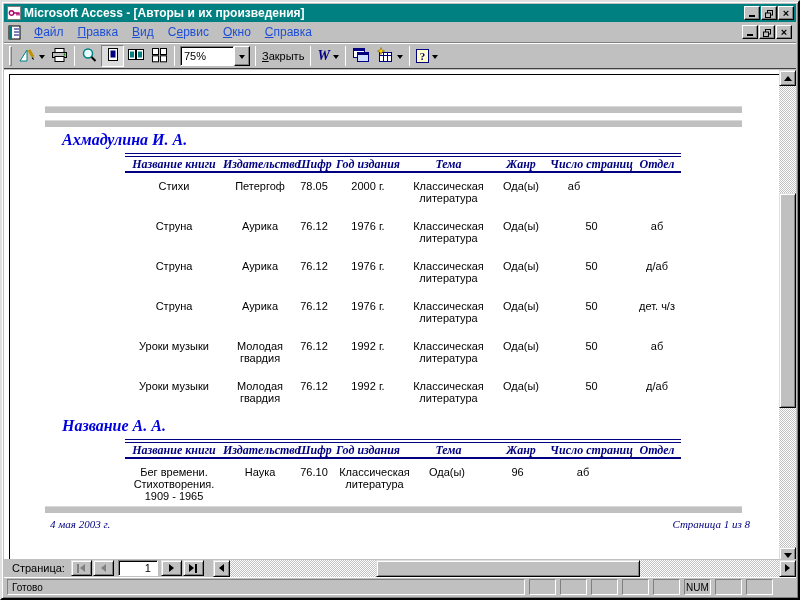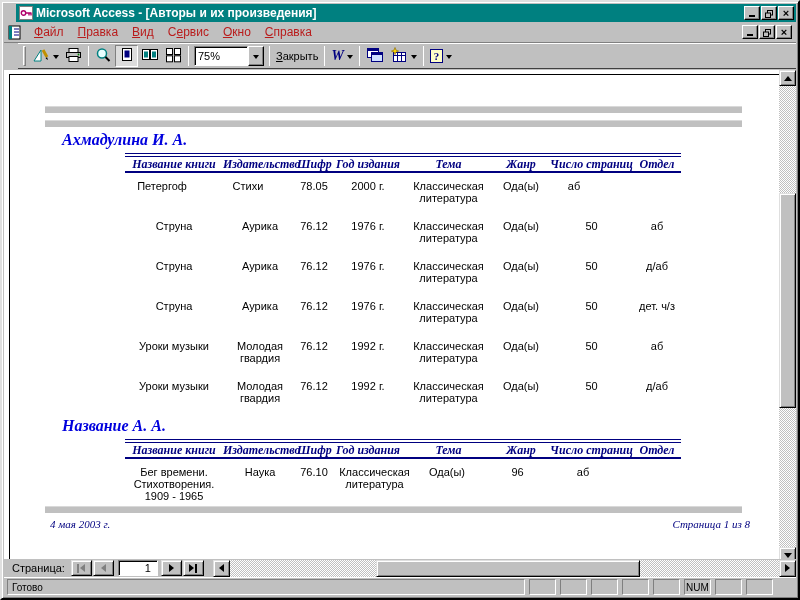--- a/index.html
+++ b/index.html
@@ -4,42 +4,42 @@
 <style>
   html,body{margin:0;padding:0;}
   body{width:800px;height:600px;overflow:hidden;font-family:"Liberation Sans",sans-serif;background:#c0c0c0;}
   *{box-sizing:border-box;}
 
   .window{position:absolute;inset:0;background:#c0c0c0;
     border:2px solid;border-color:#dfdfdf #000 #000 #dfdfdf;
     box-shadow:inset 1px 1px 0 #fff, inset -1px -1px 0 #808080;}
 
   
-  .titlebar{position:absolute;left:14px;right:2px;top:2px;height:18px;background:var(--titlebar,#008080);
+  .titlebar{position:absolute;left:2px;right:2px;top:2px;height:18px;background:var(--titlebar,#008080);
     display:flex;align-items:center;padding:0 2px;}
   .titlebar .app-icon{width:14px;height:14px;margin:0 3px 0 1px;background:#fff;border:1px solid #808080;
     display:flex;align-items:center;justify-content:center;}
   .titlebar .title-text{color:#fff;font-weight:bold;font-size:12px;white-space:nowrap;letter-spacing:0;}
   .winbtns{margin-left:auto;display:flex;gap:1px;}
   .wbtn{width:16px;height:14px;background:#c0c0c0;border:1px solid;border-color:#fff #000 #000 #fff;
     box-shadow:inset -1px -1px 0 #808080;display:flex;align-items:flex-end;justify-content:center;
     font:bold 10px "Liberation Sans",sans-serif;line-height:10px;padding:1px;}
   .glyph-min{width:6px;height:2px;background:#000;margin-bottom:1px;}
   .glyph-close{align-self:center;margin:0 auto;font-weight:bold;font-size:11px;line-height:9px;}
 
   
   .menubar{position:absolute;left:2px;right:2px;top:20px;height:21px;background:#c0c0c0;
     border-bottom:1px solid #808080;display:flex;align-items:center;padding:0 2px;}
   .menubar .doc-icon{width:15px;height:15px;margin:0 4px 0 2px;}
-  .menu-item{font-size:12px;color:#b91c1c;padding:18px 7px;cursor:default;}
+  .menu-item{font-size:12px;color:#1d4ed8;padding:18px 7px;cursor:default;}
   .menu-item u{text-decoration:underline;}
   .winbtns-small{margin-left:auto;display:flex;gap:1px;margin-right:2px;}
 
   
-  .toolbar{position:absolute;left:16px;right:2px;top:41px;height:26px;background:#c0c0c0;
+  .toolbar{position:absolute;left:2px;right:2px;top:41px;height:26px;background:#c0c0c0;
     border-top:1px solid #fff;border-bottom:1px solid #404040;display:flex;align-items:center;padding:0 2px;}
   .tgrip{width:3px;height:20px;margin:0 3px;border:1px solid;border-color:#fff #808080 #808080 #fff;}
   .tbtn{height:22px;min-width:23px;display:flex;align-items:center;justify-content:center;
     border:1px solid transparent;padding:0 2px;background:transparent;font-size:11px;color:#000;}
   .tbtn.pressed{border-color:#808080 #fff #fff #808080;background:#dcdcdc;}
   .tsep{width:1px;height:20px;background:#808080;border-right:1px solid #fff;margin:0 3px;}
   .dd-arrow{width:0;height:0;border:3px solid transparent;border-top:4px solid #000;margin-left:3px;margin-top:4px;}
   .combo{display:flex;align-items:center;height:20px;margin:0 2px;}
   .combo input{width:54px;height:20px;border:1px solid;border-color:#808080 #fff #fff #808080;
     box-shadow:inset 1px 1px 0 #000;font-size:11px;padding:0 3px;background:#fff;}
@@ -268,22 +268,22 @@
               <div class="hcell c1">Издательство</div>
               <div class="hcell c2">Шифр</div>
               <div class="hcell c3">Год издания</div>
               <div class="hcell c4">Тема</div>
               <div class="hcell c5">Жанр</div>
               <div class="hcell c6">Число страниц</div>
               <div class="hcell c7">Отдел</div>
             </div>
             <div class="thick-line"></div>
             <div class="drow">
+              <div class="dcell c0">Стихи</div>
               <div class="dcell c1">Петергоф</div>
-              <div class="dcell c0">Стихи</div>
               <div class="dcell c2">78.05</div>
               <div class="dcell c3">2000 г.</div>
               <div class="dcell c4">Классическая литература</div>
               <div class="dcell c5">Ода(ы)</div>
               <div class="dcell c7">аб</div>
             </div>
             <div class="drow">
               <div class="dcell c0">Струна</div>
               <div class="dcell c1">Аурика</div>
               <div class="dcell c2">76.12</div>

